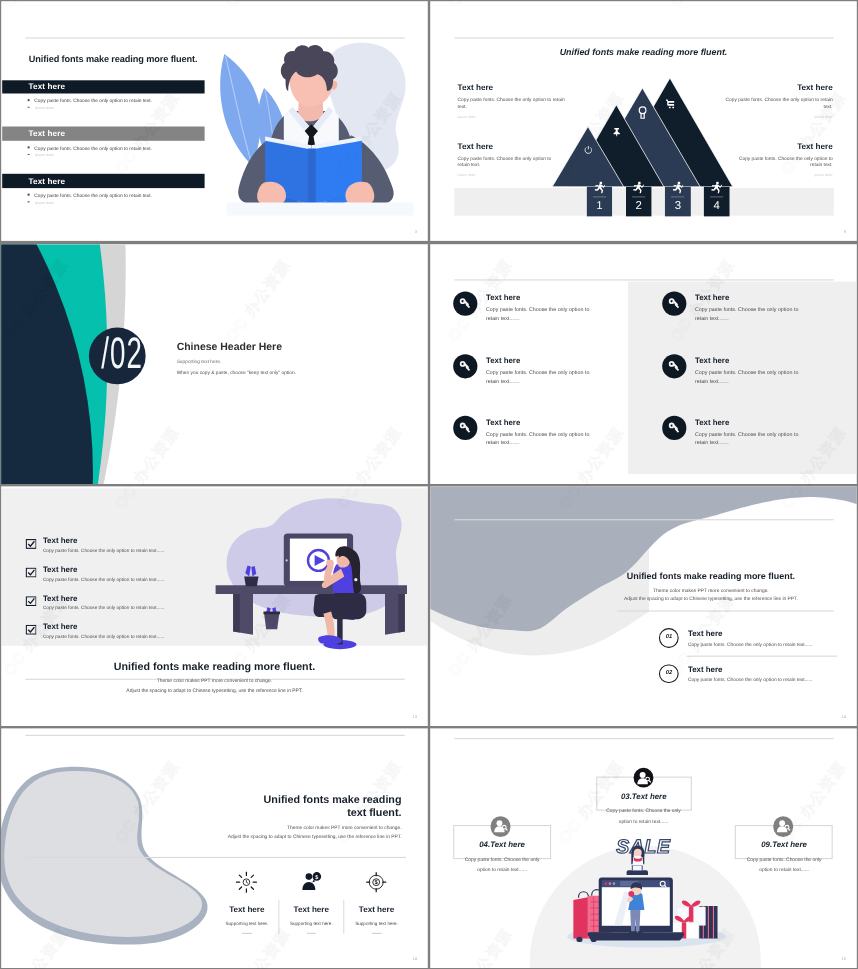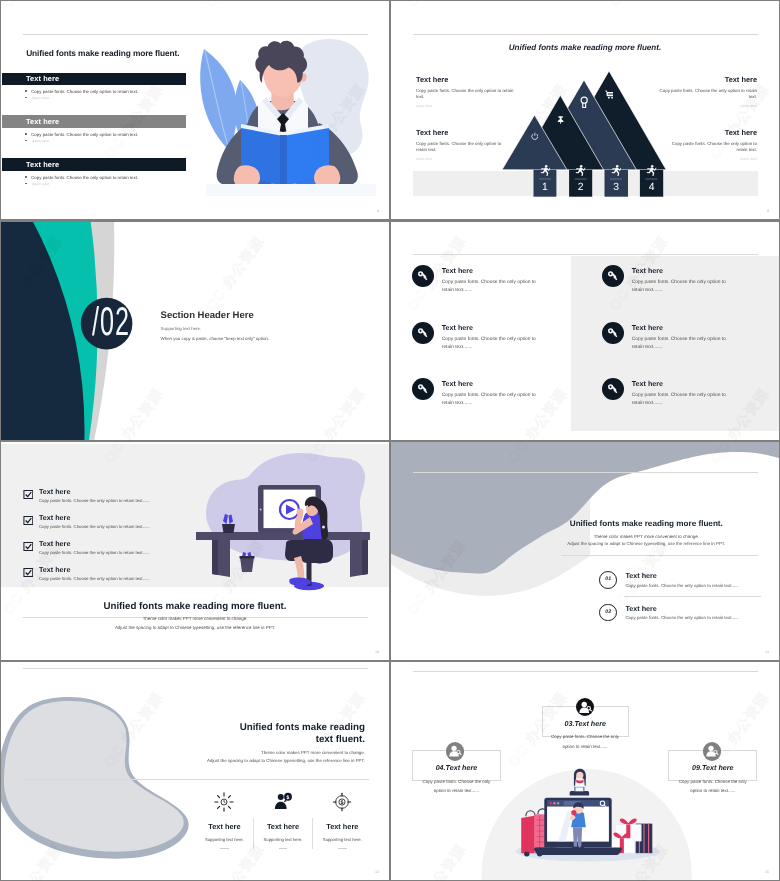--- a/index.html
+++ b/index.html
@@ -209,21 +209,21 @@
   <div class="slide" id="sl3" style="left:1px; top:221.5px;">
     <svg style="position:absolute;left:0;top:0;" width="388" height="218" viewBox="0 0 388 218">
       <circle fill="#d5d5d5" cx="-844.3" cy="22.7" r="957.6"></circle>
       <circle fill="#04c0ac" cx="-674.6" cy="102.9" r="771.2"></circle>
       <circle fill="#152a3e" cx="-363.2" cy="208" r="446.7"></circle>
       <circle fill="#17263a" cx="105.6" cy="101.6" r="25.8"></circle>
     </svg>
     <div style="position:absolute;left:79.8px;top:82.8px;width:51.6px;text-align:center;">
       <span style="display:inline-block;font-size:40px;line-height:36px;color:#f4f7fa;font-weight:400;transform:scaleX(0.63);transform-origin:center;letter-spacing:1.5px;">/02</span>
     </div>
-    <div style="position:absolute;left:159.6px;top:88.4px;font-size:9.53px;font-weight:700;color:#2f2f2f;">Section Header Here</div>
+    <div style="position:absolute;left:159.6px;top:88.4px;font-size:9.53px;font-weight:700;color:#2f2f2f;">Chinese Header Here</div>
     <div style="position:absolute;left:159.6px;top:104.7px;font-size:4.38px;color:#6d6d6d;">Supporting text here.</div>
     <div style="position:absolute;left:159.6px;top:114.9px;font-size:4.38px;color:#4d4d4d;">When you copy &amp; paste, choose "keep text only" option.</div>
   </div>
 
   <div class="slide" id="sl4" style="left:391px; top:221.5px;">
     <div style="position:absolute;left:180.4px;top:34.2px;right:0;bottom:8.5px;background:#efefef;"></div>
     <div class="hline" style="left:22px;top:32.4px;width:345px;"></div>
     <div>
       <div style="position:absolute;left:21.3px;top:43.1px;">
         <div style="position:absolute;left:0;top:0;width:22px;height:22px;border-radius:50%;background:#0d1823;">
@@ -509,20 +509,21 @@
           <circle cx="10.6" cy="8.4" r="3.5"></circle>
           <path d="M4.4 19.2 C4.4 14.6 7.2 12.2 10.6 12.2 C14 12.2 16.8 14.6 16.8 19.2 Z"></path>
           <circle cx="16.4" cy="13.2" r="2.8" fill="#ffffff"></circle>
           <circle cx="16.4" cy="13.2" r="1.5" fill="#808080"></circle>
           <path d="M18.2 15 L20.2 17" stroke="#ffffff" stroke-width="1.5"></path>
         </svg>
     </div>
     <div style="position:absolute;left:277.4px;top:101.8px;width:88.8px;text-align:center;font-size:7.17px;font-weight:700;font-style:italic;color:#17202b;">09.Text here</div>
     <div style="position:absolute;left:285.8px;top:114.6px;width:72px;text-align:center;font-size:4.45px;color:#4d4d4d;line-height:9.3px;">Copy paste fonts. Choose the only option to retain text......</div>
 
+    <div style="position:absolute;left:0;right:0;top:96.6px;text-align:center;font-size:17.6px;font-weight:700;font-style:italic;color:#ffffff;-webkit-text-stroke:1.1px #36456b;letter-spacing:0.6px;">SALE</div>
 
     <svg style="position:absolute;left:118px;top:99px;" width="158" height="112" viewBox="0 -22 158 112">
         <g transform="translate(3,0) scale(0.923)">
       <ellipse fill="#dbe3ef" cx="82" cy="74" rx="78" ry="11"></ellipse>
 
       <path fill="#e0335e" d="M10 38 L32 34 L32 76 L10 76 Z"></path>
       <path fill="none" stroke="#2c3556" stroke-width="1.2" d="M15 36 C15 28 25 28 25 36"></path>
       <path fill="none" stroke="#2c3556" stroke-width="1.2" d="M28 34 C28 26 38 26 38 34"></path>
       <path fill="#f06c8f" d="M24 34 L48 34 L48 76 L24 76 Z"></path>
       <g stroke="#e0335e" stroke-width="0.7">

